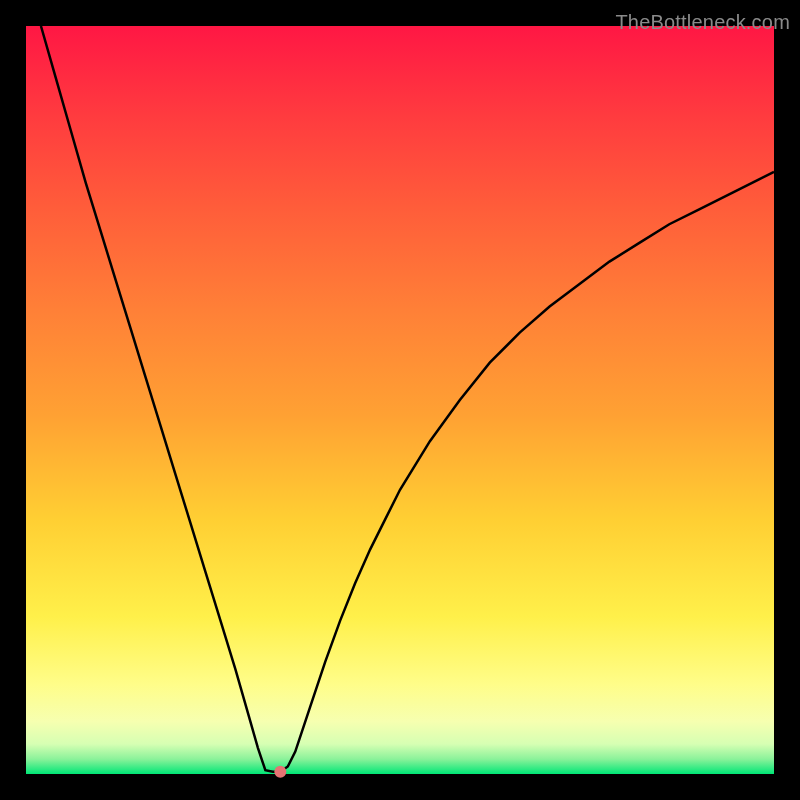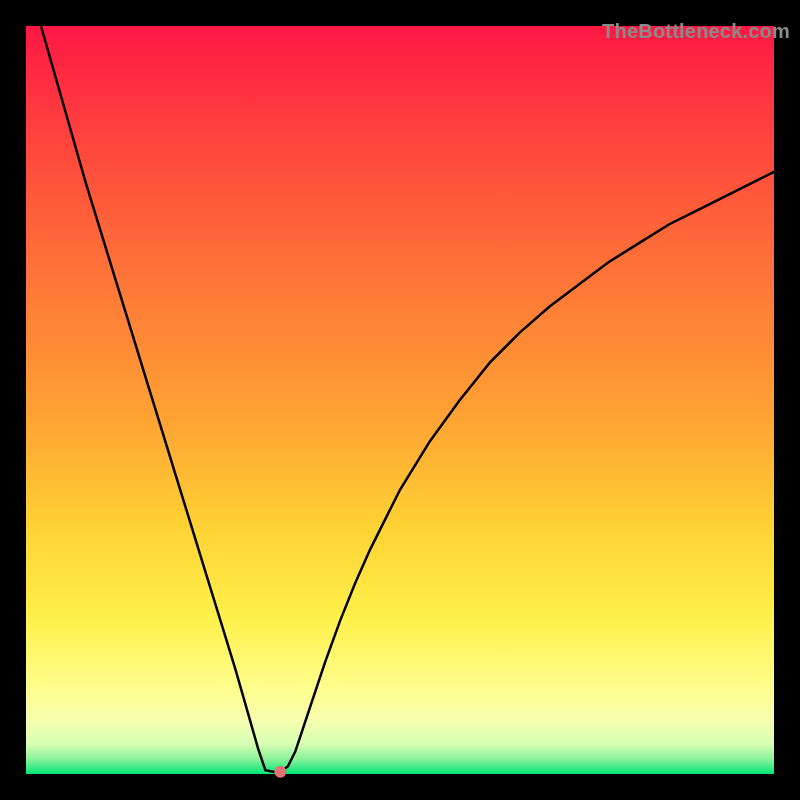--- a/index.html
+++ b/index.html
@@ -37,25 +37,25 @@
       #fff04a 79%,
       #fffd89 88%,
       #f6ffb0 93%,
       #d6ffb3 96%,
       #8bf29a 98%,
       #00e676 100%
     );
   }
   .watermark {
     position: absolute;
-    top: 20px;
+    top: 11px;
     right: 10px;
     color: #8a8a8a;
     font-size: 20px;
-    font-weight: 700;
+    font-weight: 400;
     letter-spacing: 0.2px;
     margin-left: 44px;
   }
   svg.curve {
     position: absolute;
     left: 0;
     top: 0;
     width: 748px;
     height: 748px;
     overflow: visible;

